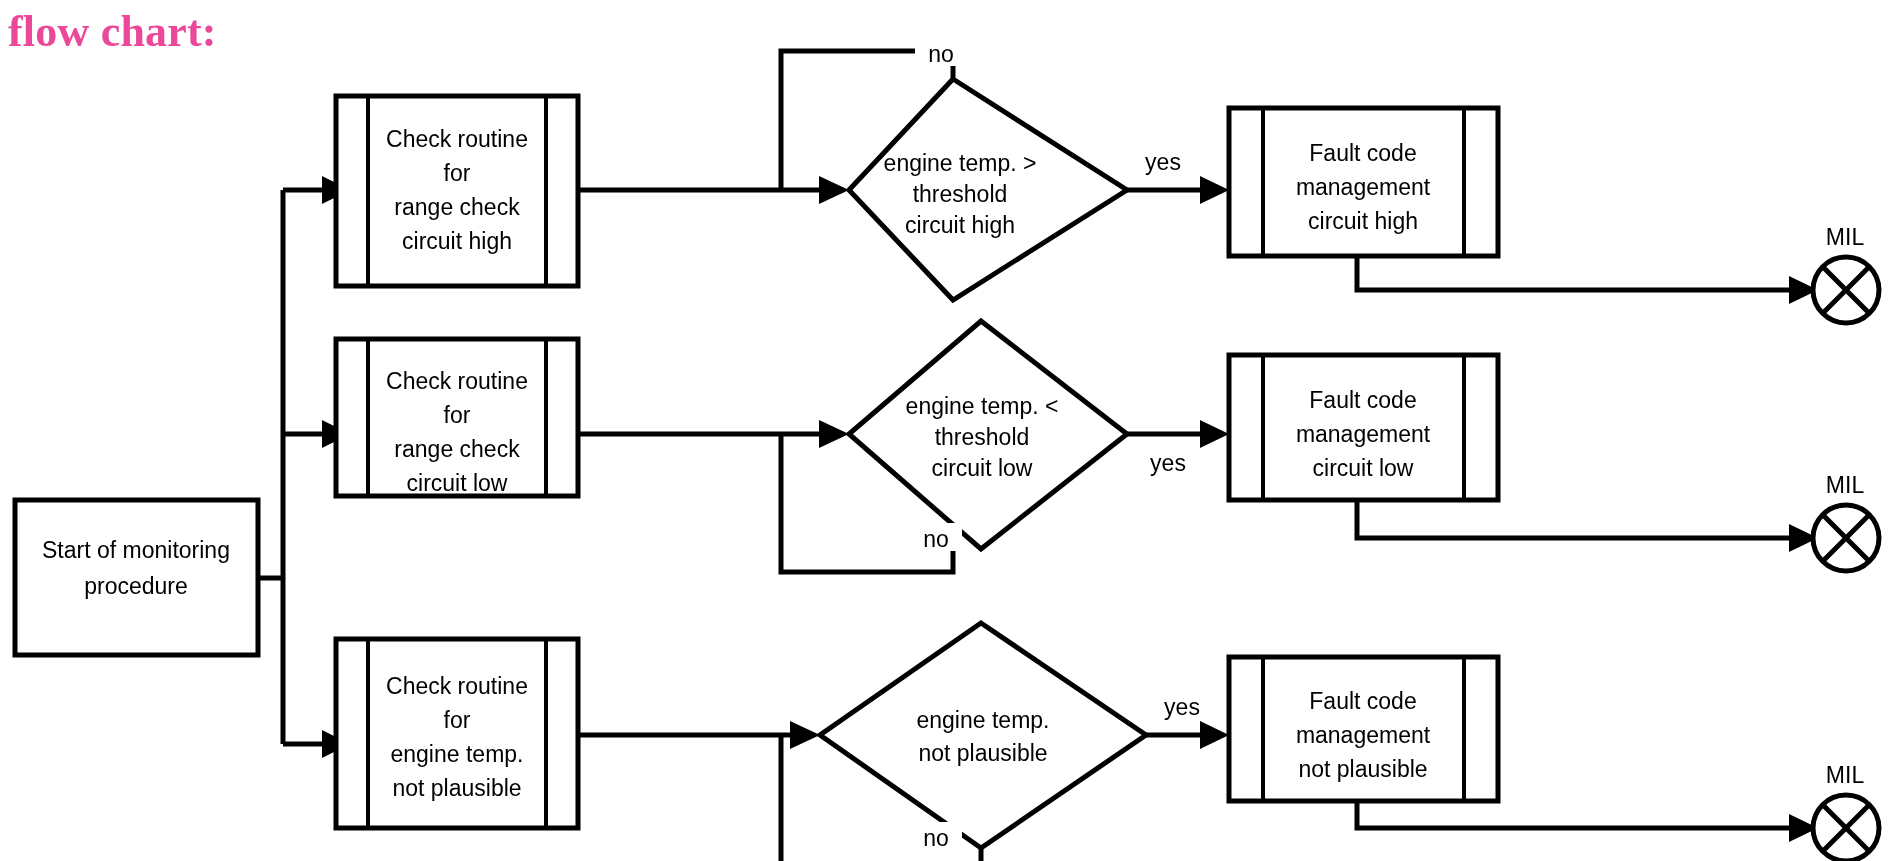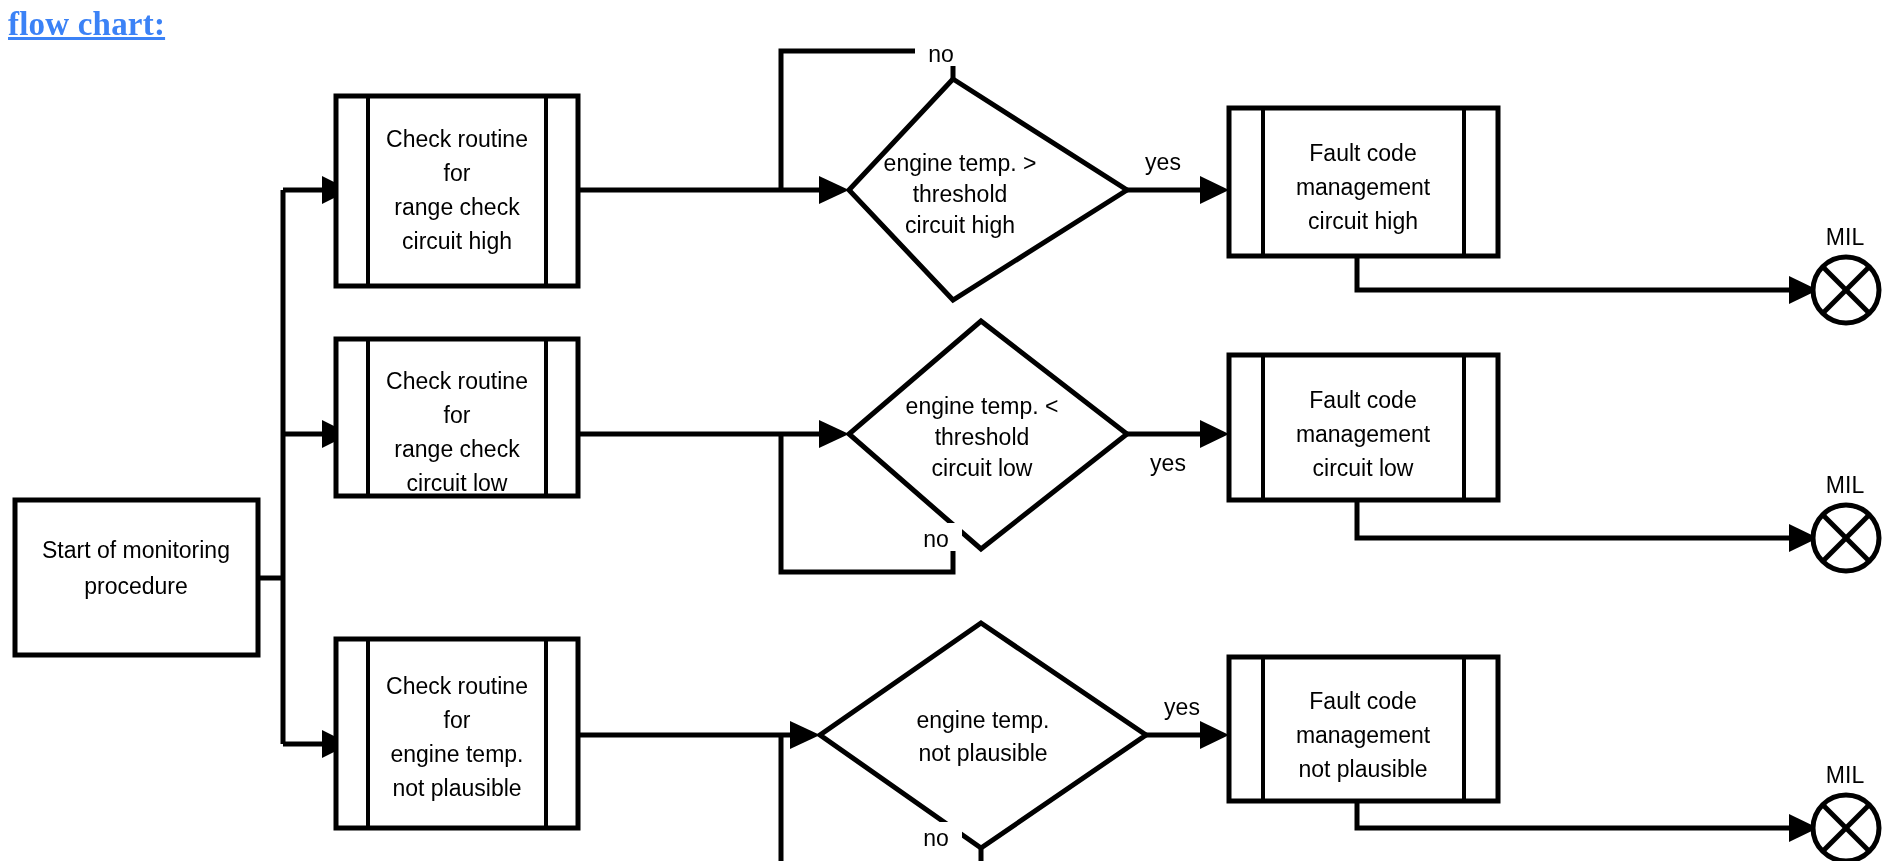--- a/index.html
+++ b/index.html
@@ -13,24 +13,23 @@
     font-family: "Liberation Sans", sans-serif;
     overflow: hidden;
     position: relative;
   }
   #page-title {
     position: absolute;
     left: 8px;
     top: 6px;
     font-family: "Liberation Serif", serif;
     font-weight: bold;
-    font-size: 33px;
-    color: #3b82f6;
+    font-size: 44px;
+    color: #ec4899;
     letter-spacing: 0.2px;
-    text-decoration: underline;
   }
   #chart-canvas {
     position: absolute;
     left: 0;
     top: 0;
     width: 1896px;
     height: 861px;
   }
   .shape-stroke {
     fill: #ffffff;

